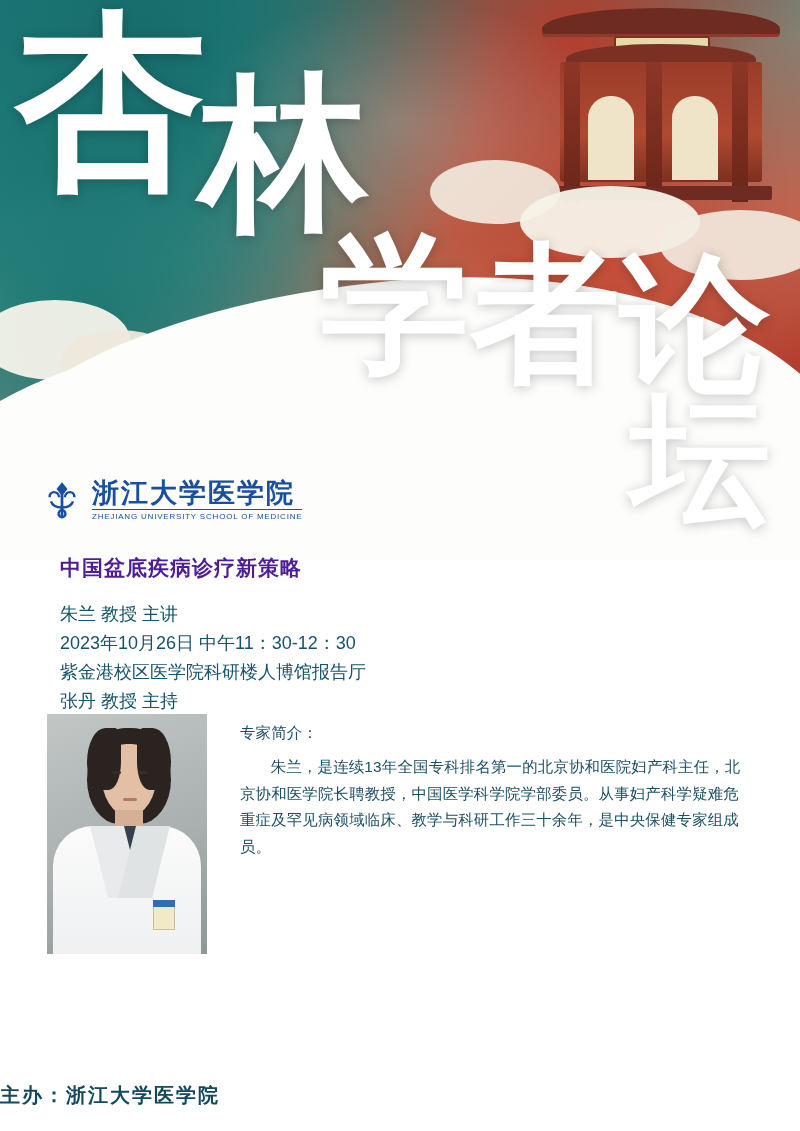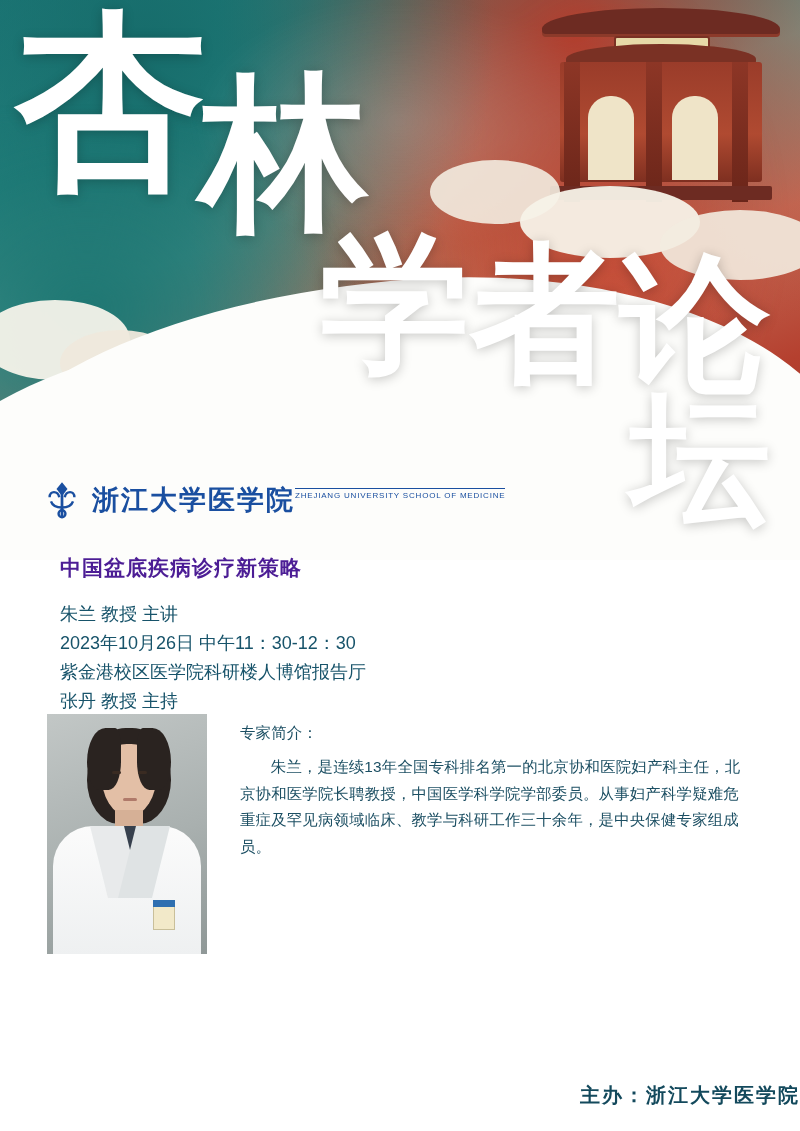--- a/index.html
+++ b/index.html
@@ -167,21 +167,21 @@
   
   .logo-row {
     position: absolute;
     left: 40px;
     top: 478px;
     display: flex;
     align-items: center;
     gap: 8px;
   }
   .logo-mark { width: 44px; height: 44px; }
-  .logo-text-wrap { display: flex; justify-content: center; }
+  .logo-text-wrap { display: flex; flex-direction: column; justify-content: center; }
   .logo-cn {
     font-family: "Liberation Serif", "DejaVu Serif", serif;
     font-size: 27px;
     font-weight: 700;
     color: #1a4fa0;
     letter-spacing: 2px;
     line-height: 1.05;
   }
   .logo-en {
     font-size: 8px;
@@ -309,21 +309,21 @@
   }
   .bio p { margin: 8px; }
   .bio .indent { text-indent: 2em; }
 
   
   .organizer {
     position: absolute;
     left: 0;
     top: 1082px;
     width: 800px;
-    text-align: right;
+    text-align: left;
     font-family: "Liberation Serif", "DejaVu Serif", serif;
     font-size: 20px;
     font-weight: 700;
     color: #13495c;
     letter-spacing: 2px;
   }
 </style>
 </head>
 <body>
 

